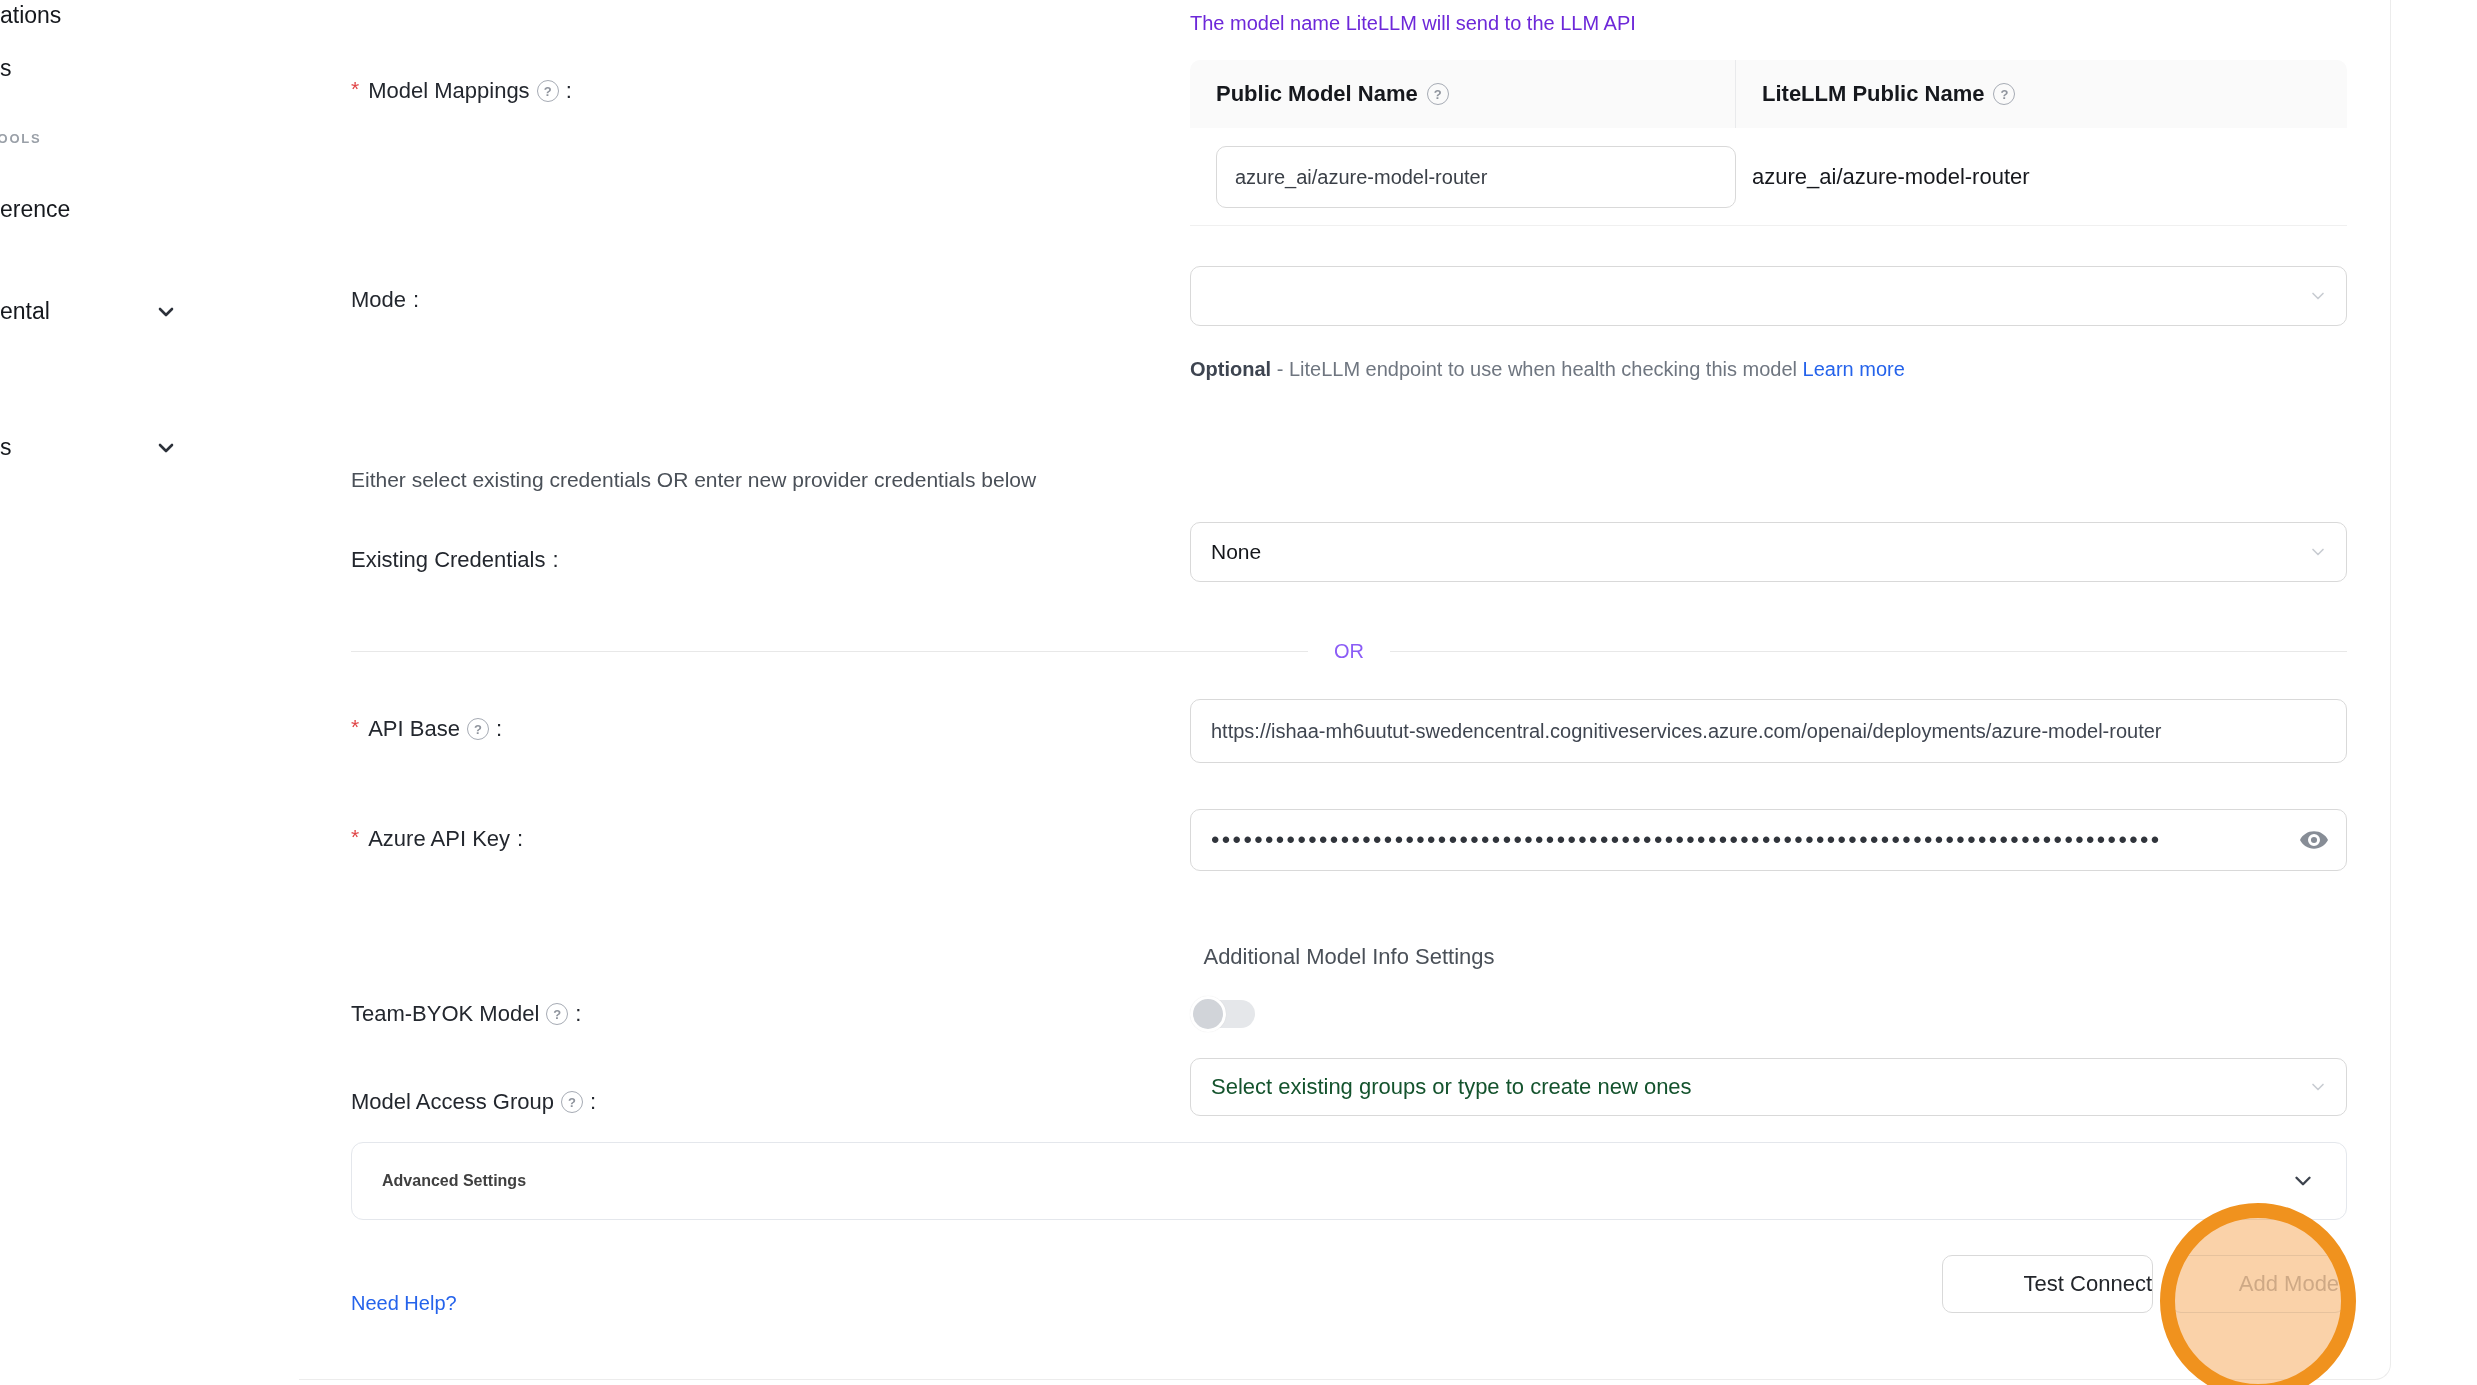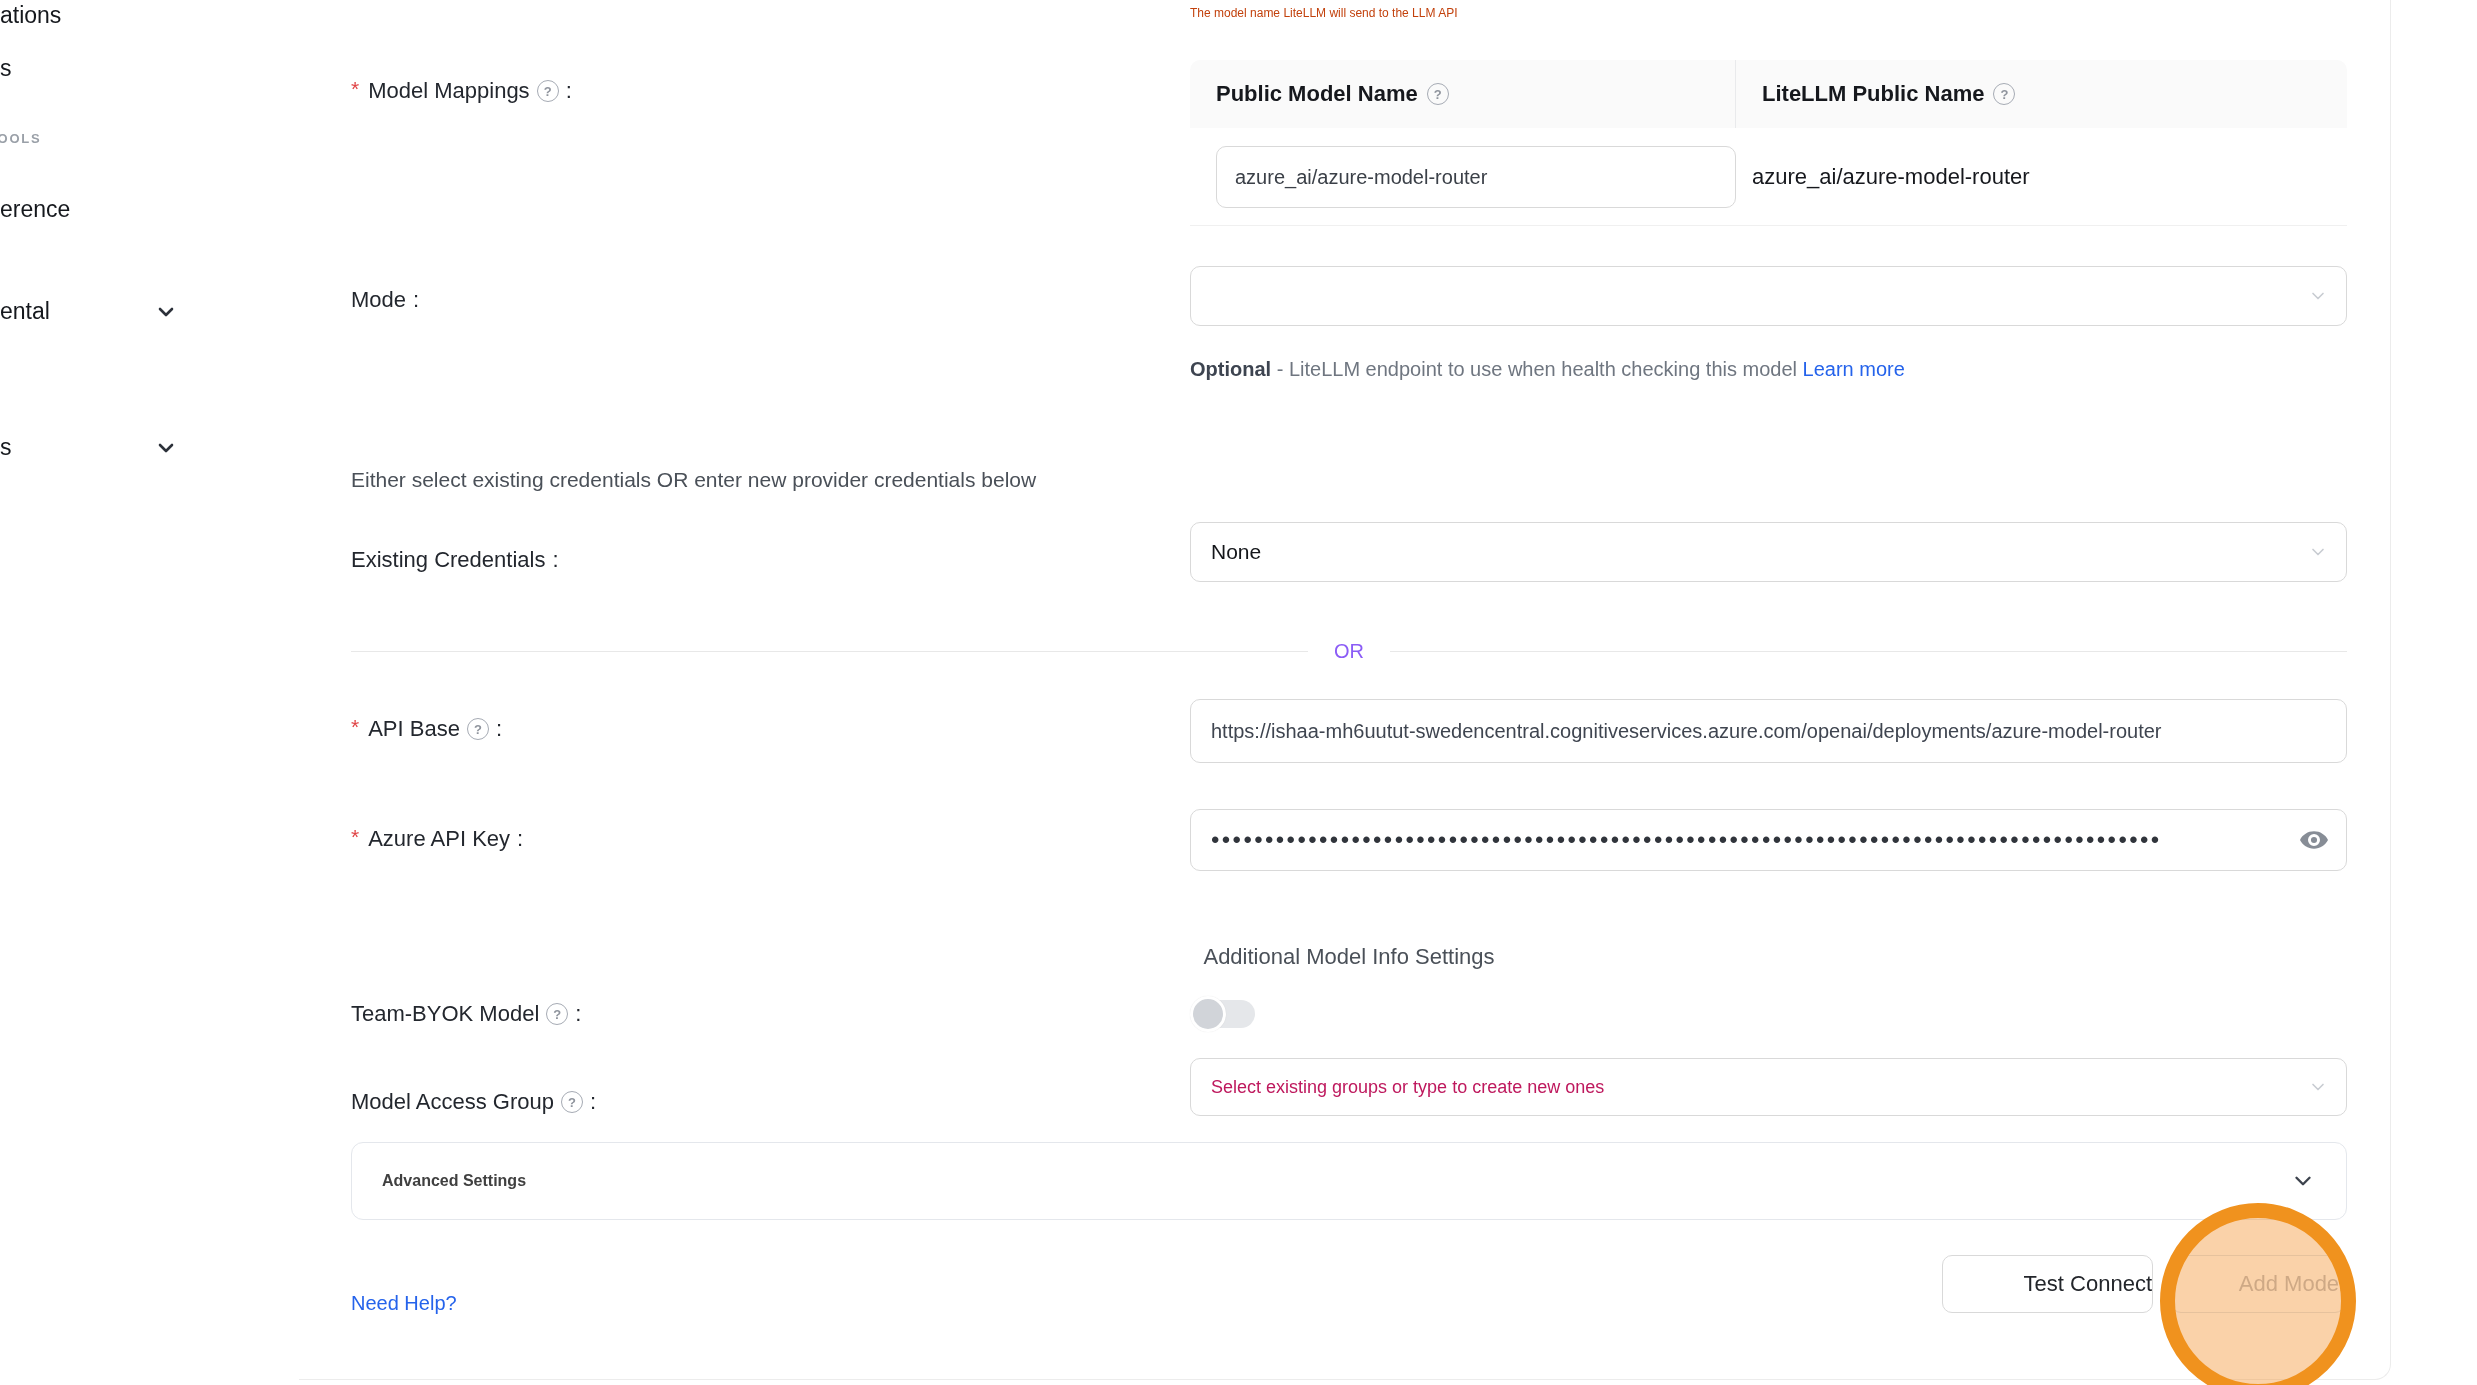--- a/index.html
+++ b/index.html
@@ -26,21 +26,21 @@
   .qicon { display:inline-flex; align-items:center; justify-content:center;
     width:22px; height:22px; border:1.5px solid #a6abb4; border-radius:50%;
     font-size:13px; color:#8f949d; font-weight:700; }
   .control { position:absolute; left:1190px; width:1157px; background:#fff;
     border:1px solid #d9d9d9; border-radius:10px; display:flex; align-items:center; }
   .sel-chev { position:absolute; right:18px; top:50%; transform:translateY(-50%); color:#c8ccd2; }
   .divider-row { position:absolute; left:351px; width:1996px; display:flex; align-items:center; }
   .divider-row .line { flex:1; height:1px; background:#e8e8e8; }
 
   
-  .hint-top { position:absolute; left:1190px; top:6px; font-size:12px; color:#c2410c; }
+  .hint-top { position:absolute; left:1190px; top:12px; font-size:20px; color:#6d28d9; }
 
   .map-table { position:absolute; left:1190px; top:60px; width:1157px;
     border-bottom:1px solid #f0f0f0; }
   .map-head { display:flex; height:68px; background:#fafafa; border-radius:10px 10px 0 0; }
   .map-head .cell { display:flex; align-items:center; gap:9px; font-size:22px; font-weight:700; color:#16181d; padding-left:26px; }
   .map-head .c1 { width:546px; border-right:1px solid #e9eaec; }
   .map-head .c2 { flex:1; }
   .map-body { position:relative; height:97px; }
   .map-input { position:absolute; left:26px; top:18px; width:520px; height:62px;
     border:1px solid #d9d9d9; border-radius:10px; background:#fff;
@@ -53,21 +53,21 @@
     white-space:nowrap; overflow:hidden; text-overflow:clip; }
 
   .mode-hint { position:absolute; left:1190px; top:349px; width:1030px;
     font-size:20px; line-height:40px; color:#6f7680; }
   .mode-hint b { color:#3d4450; }
   .link { color:#2563eb; cursor:pointer; text-decoration:none; }
 
   .note { position:absolute; left:351px; top:468px; font-size:21px; color:#4a5058; }
 
   .sel-value { font-size:21px; color:#14161a; padding-left:20px; }
-  .sel-placeholder { font-size:18px; color:#be185d; padding-left:20px; white-space:nowrap; }
+  .sel-placeholder { font-size:22px; color:#14532d; padding-left:20px; white-space:nowrap; }
 
   .or-row { top:640px; gap:26px; }
   .or-text { font-size:20px; color:#8b5cf6; }
 
   .dots { font-size:24px; letter-spacing:2.4px; color:#30343b; padding-left:20px;
     white-space:nowrap; overflow:hidden; width:1040px; }
   .eye { position:absolute; right:16px; top:50%; transform:translateY(-50%); color:#878d96; cursor:pointer; }
 
   .addl-row { top:922px; gap:22px;flex-direction:column; }
   .addl-text { font-size:22px; color:#4a5058; }

